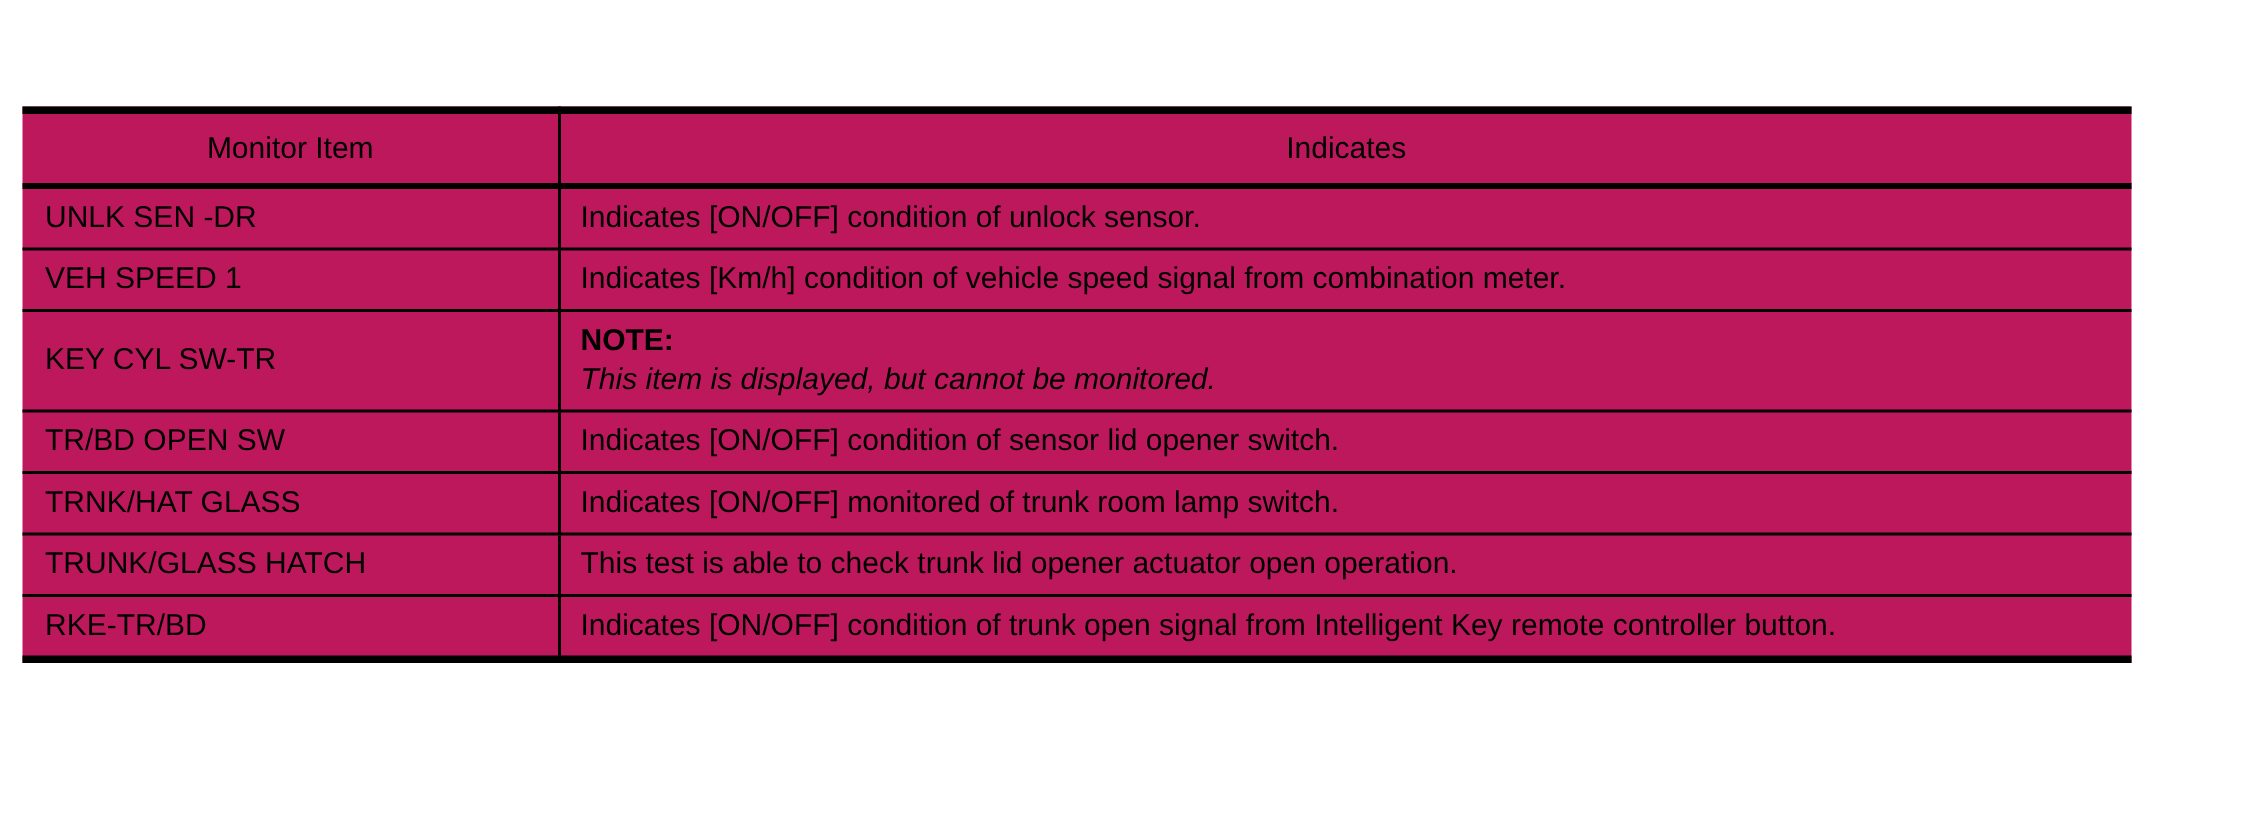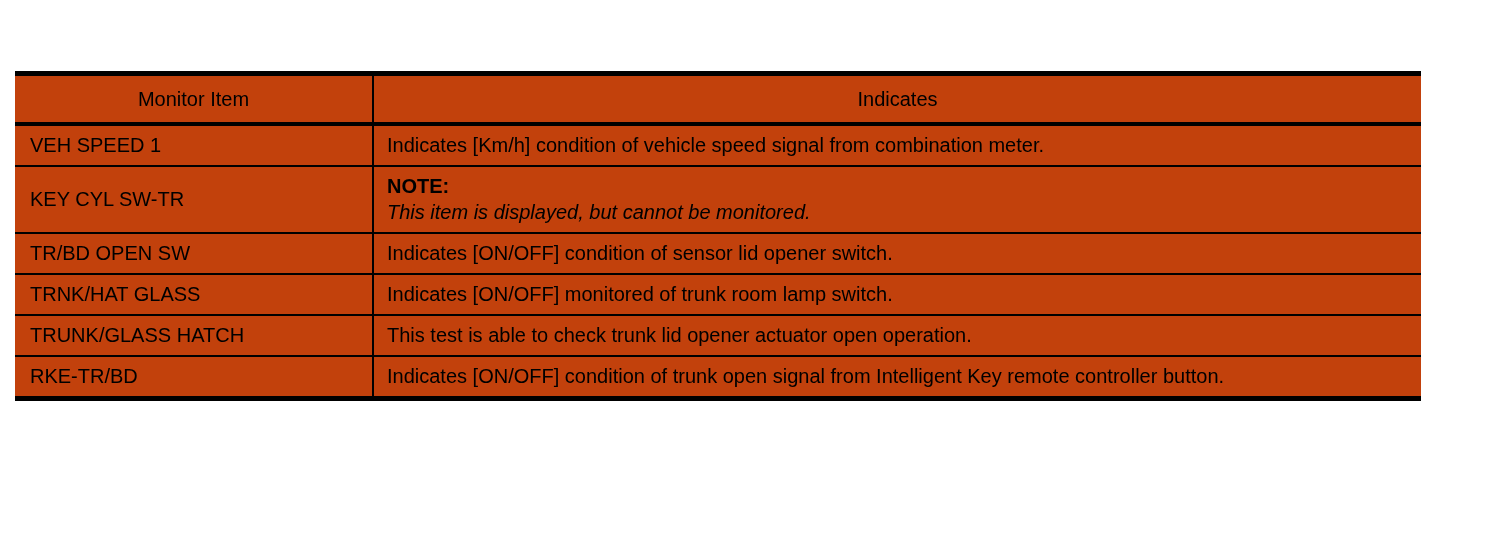--- a/index.html
+++ b/index.html
@@ -24,21 +24,21 @@
   .table-wrap {
     position: absolute;
     left: 15px;
     top: 71px;
     width: 1406px;
   }
   table.monitor-table {
     width: 1406px;
     border-collapse: collapse;
     table-layout: fixed;
-    background: #c2410c;
+    background: #be185d;
   }
   table.monitor-table col.col-item { width: 358px; }
   table.monitor-table col.col-contents { width: 1048px; }
 
   
   table.monitor-table {
     border-top: 5px solid #000;
     border-bottom: 5px solid #000;
   }
   thead tr.header-row {
@@ -103,20 +103,26 @@
       </colgroup>
       <thead>
         <tr class="header-row">
           <th class="th-item">Monitor Item</th>
           <th class="th-contents">Indicates</th>
         </tr>
       </thead>
       <tbody>
 
 
+        <tr class="data-row">
+          <td class="cell-item">UNLK SEN -DR</td>
+          <td class="cell-contents">
+            <span class="contents-text">Indicates [ON/OFF] condition of unlock sensor.</span>
+          </td>
+        </tr>
 
         <tr class="data-row">
           <td class="cell-item">VEH SPEED 1</td>
           <td class="cell-contents">
             <span class="contents-text">Indicates [Km/h] condition of vehicle speed signal from combination meter.</span>
           </td>
         </tr>
 
         <tr class="data-row">
           <td class="cell-item">KEY CYL SW-TR</td>

